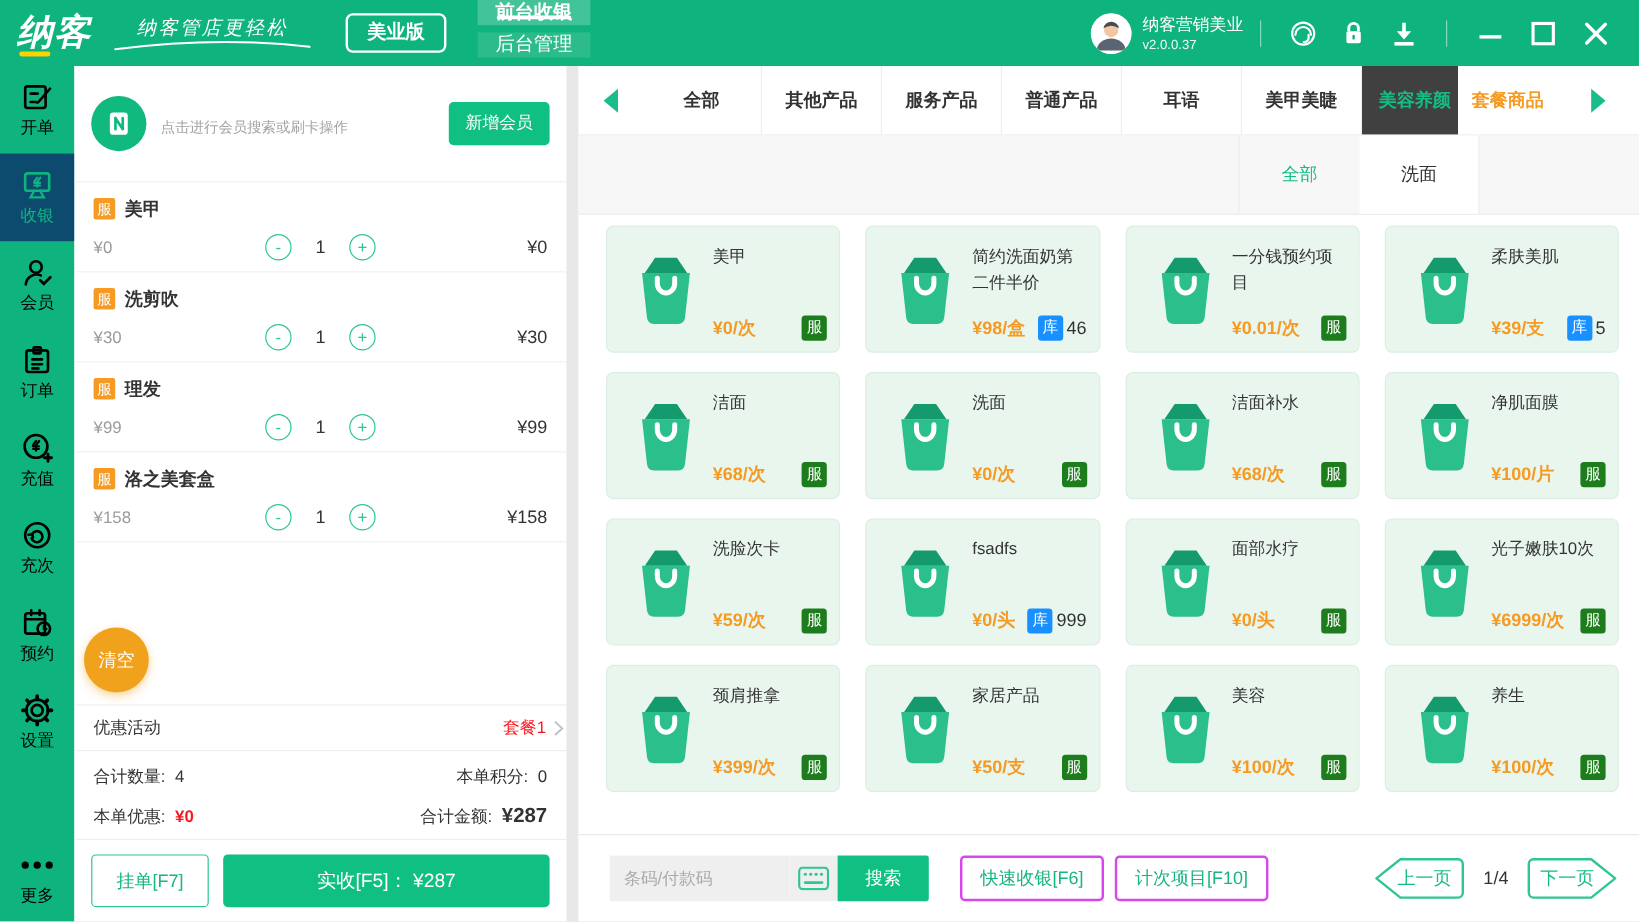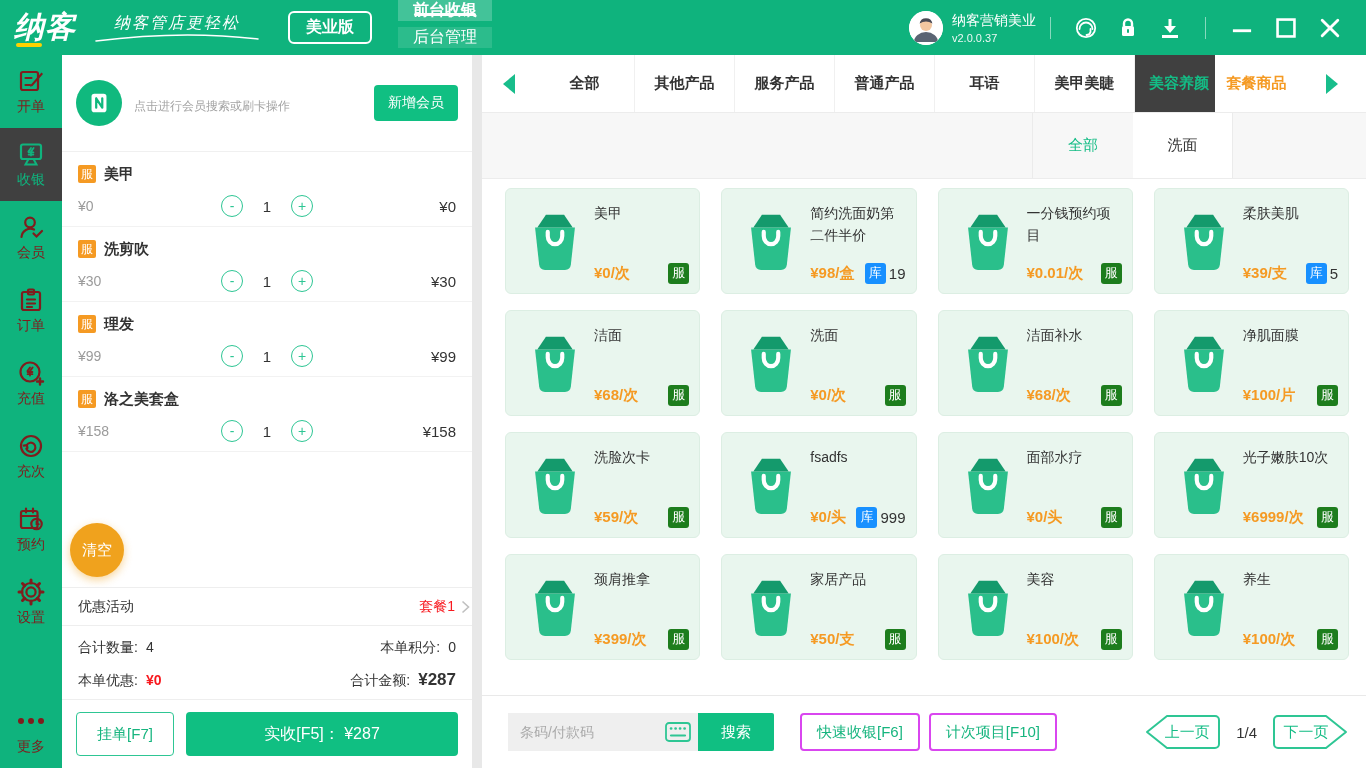--- a/index.html
+++ b/index.html
@@ -27,22 +27,22 @@
   .user-ver { font-size:11px; opacity:.92; margin-top:2px; }
   .vsep { width:1px; height:22px; background:rgba(255,255,255,.5); margin:0 14px; }
   .tool-icon { width:24px; height:24px; margin:0 9px; display:flex; align-items:center; justify-content:center; cursor:pointer; }
   .win-btn { width:26px; height:26px; margin:0 9px; display:flex; align-items:center; justify-content:center; cursor:pointer; }
 
   
   .main { flex:1; display:flex; background:#e8e8e8; min-height:0; }
 
   
   .sidebar { width:62px; background:#0fb37d; display:flex; flex-direction:column; flex:none; }
-  .side-item { height:73px; display:flex; flex-direction:column; align-items:center; justify-content:center; color:#7f1d1d; cursor:pointer; }
-  .side-item.active { background:#404040; color:#0fb37d;text-align:center; }
+  .side-item { height:73px; display:flex; flex-direction:column; align-items:center; justify-content:center; color:#000000; cursor:pointer; }
+  .side-item.active { background:#0c4a6e; color:#0fb37d;text-align:center; }
   .side-item svg { width:28px; height:28px; }
   .side-label { font-size:14px; margin-top:3px; }
   .side-more { margin-top:auto; margin-bottom:8px; height:58px; }
   .dots { display:flex; gap:4px; height:28px; align-items:center; }
   .dots i { width:6px; height:6px; border-radius:50%; background:currentColor; }
 
   
   .left-panel { width:410px; background:#fff; display:flex; flex-direction:column; flex:none; }
   .member-head { height:97px; border-bottom:1px solid #f0f0f0; display:flex; align-items:center; padding:0 14px; flex:none; }
   .member-icon { width:46px; height:46px; border-radius:50%; background:#10b97e; display:flex; align-items:center; justify-content:center; flex:none; cursor:pointer; }
@@ -452,21 +452,21 @@
           <div class="pcard-icon">
               <svg class="bag" viewBox="0 0 64 70">
                 <use href="#bag"></use>
               </svg>
             </div>
           <div class="pcard-body">
               <div class="pname">简约洗面奶第二件半价</div>
             <div class="prow">
                 <span class="pprice">¥98/盒</span>
                 <span class="pbadge stock">库</span>
-                <span class="pstock">19</span>
+                <span class="pstock">46</span>
               </div>
             </div>
         </div>
 
         <div class="pcard">
           <div class="pcard-icon">
               <svg class="bag" viewBox="0 0 64 70">
                 <use href="#bag"></use>
               </svg>
             </div>

